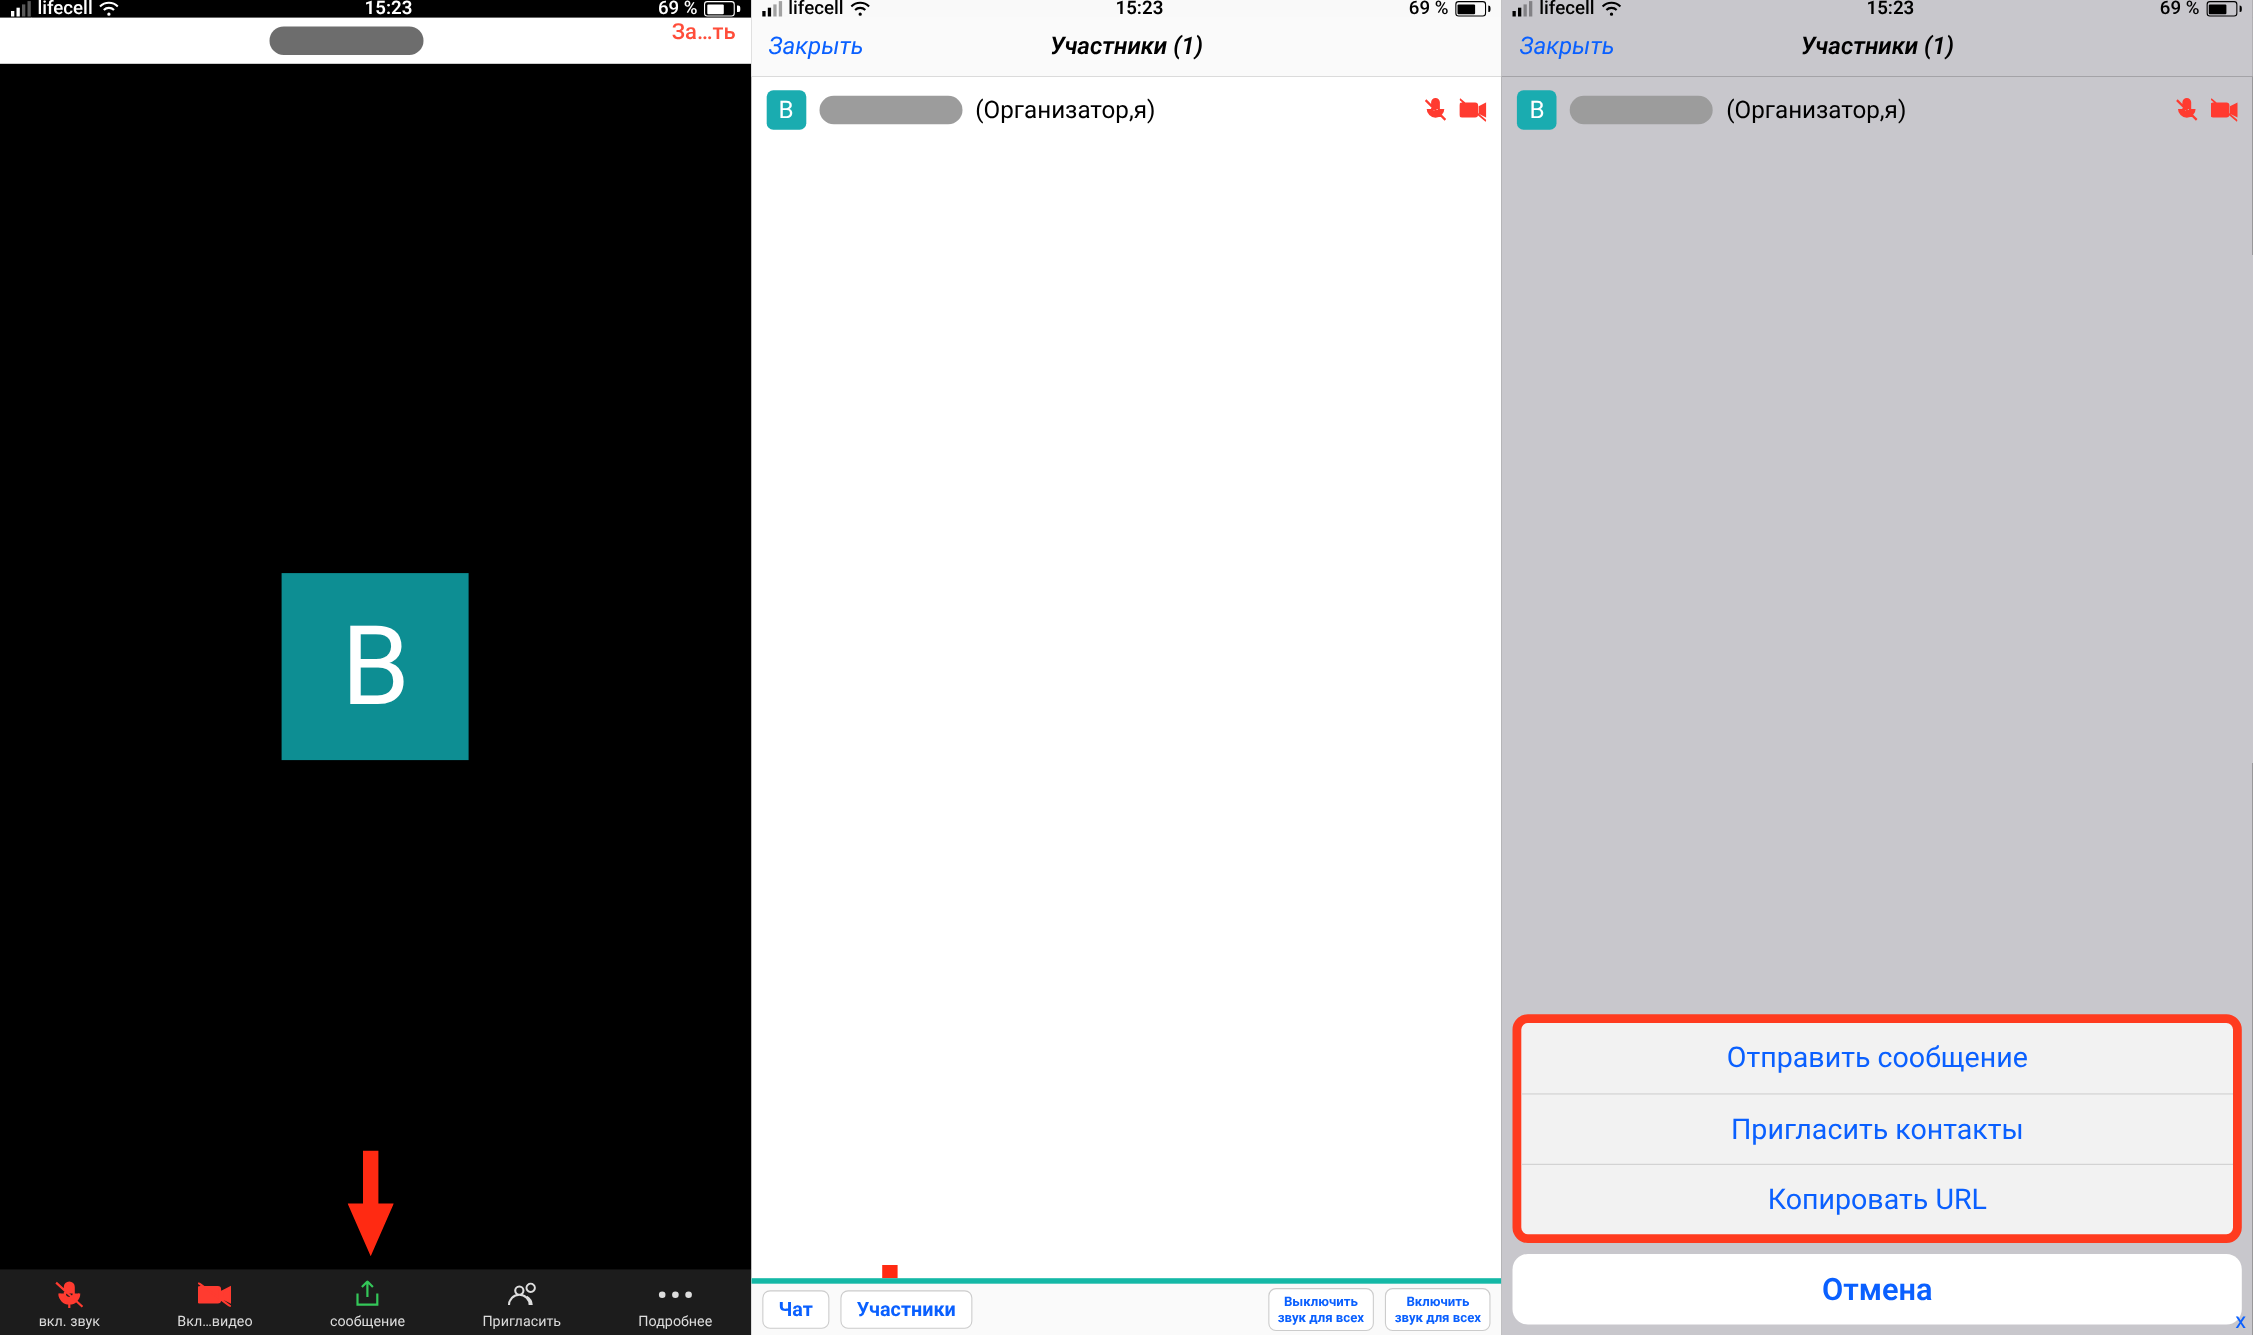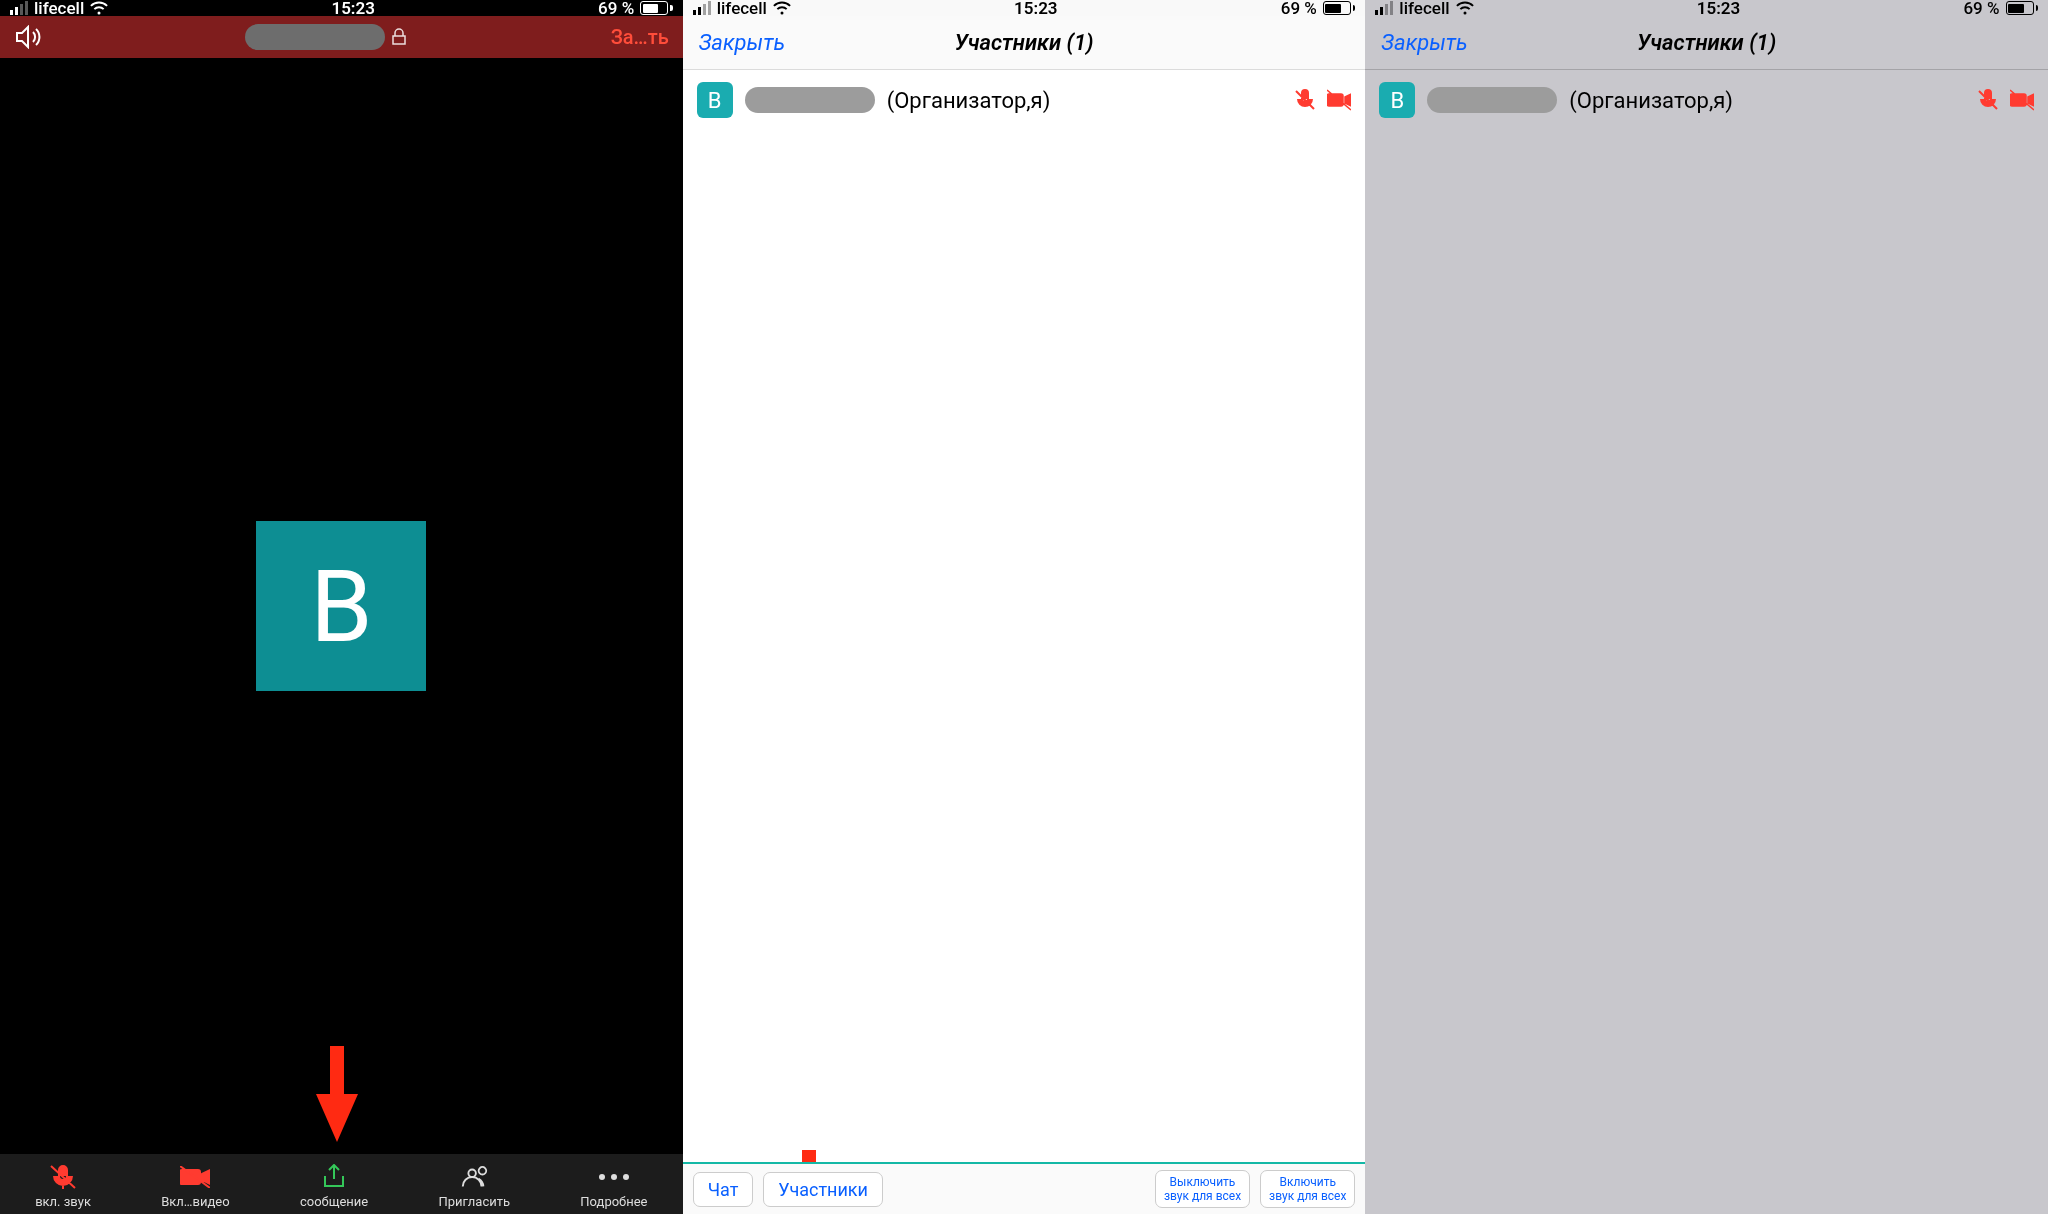--- a/index.html
+++ b/index.html
@@ -40,23 +40,22 @@
   .wifi-icon{width:18px;height:14px;}
   .battery{display:inline-flex;align-items:center;gap:2px;}
   .battery-body{width:28px;height:14px;border:1.5px solid currentColor;border-radius:3px;padding:1.5px;display:flex;}
   .battery-fill{width:68%;background:currentColor;border-radius:1px;}
   .battery-tip{width:2.5px;height:6px;background:currentColor;border-radius:0 2px 2px 0;}
 
   
   .p1 { background:#000; color:#fff; }
   .p1-top {
     height:42px;
-    background:#7f1d1d;
+    background:#ffffff;
     display:flex;
-    align-items:center;
     justify-content:space-between;
     padding:0 14px;
   }
   .p1-title-wrap{display:flex;align-items:center;gap:6px;}
   .p1-title-blur{
     width:140px;height:26px;border-radius:13px;
     background:#6d6d6d;
   }
   .p1-end{color:#ff4d3a;font-size:20px;font-weight:500;}
   .p1-body{
@@ -109,22 +108,22 @@
     color:#fff;font-size:22px;font-weight:400;
   }
   .name-blur{width:130px;height:26px;border-radius:13px;background:#9c9c9c;}
   .row-icons{margin-left:auto;display:flex;gap:10px;color:#ff3b30;}
   .row-icons svg{width:24px;height:24px;}
 
   
   .p2{background:#fff;position:relative;}
   .p2-bottom{
     position:absolute;bottom:0;left:0;right:0;height:52px;
-    background:#fafafa;border-top:2px solid #14b8a6;
-    display:flex;align-items:center;gap:10px;padding:0 10px;
+    background:#fafafa;border-top:5px solid #14b8a6;
+    display:flex;align-items:center;gap:10px;padding:0 10px;font-weight:bold;
   }
   .btn-pill{
     border:1px solid #ccc;border-radius:7px;
     padding:6px 14px;font-size:18px;color:#0a60ff;background:#fff;
   }
   .btn-pill.small{font-size:12px;padding:4px 8px;line-height:1.2;text-align:center;}
   .p2-arrow-slot{position:absolute;left:105px;bottom:64px;}
 
   
   .p3{background:#c8c7cc;}
@@ -358,13 +357,22 @@
     <span class="row-icons">
       <svg viewBox="0 0 24 24">
           <path fill="currentColor" d="M12 2a3 3 0 013 3v6a3 3 0 01-6 0V5a3 3 0 013-3zM5 11a7 7 0 0014 0M3 3l18 18" stroke="currentColor" stroke-width="2"></path>
         </svg>
       <svg viewBox="0 0 24 20">
           <path fill="currentColor" d="M2 4h12a2 2 0 012 2v8a2 2 0 01-2 2H2a2 2 0 01-2-2V6a2 2 0 012-2zm16 3l6-3v12l-6-3zM0 0l24 20" stroke="currentColor" stroke-width="1.5"></path>
         </svg>
     </span>
   </div>
 
+  <div class="action-sheet">
+    <div class="as-group">
+      <div class="as-item">Отправить сообщение</div>
+      <div class="as-item">Пригласить контакты</div>
+      <div class="as-item">Копировать URL</div>
+    </div>
+    <div class="as-cancel">Отмена</div>
+    <span class="corner-x">x</span>
+  </div>
 </div>
 
 </body></html>

